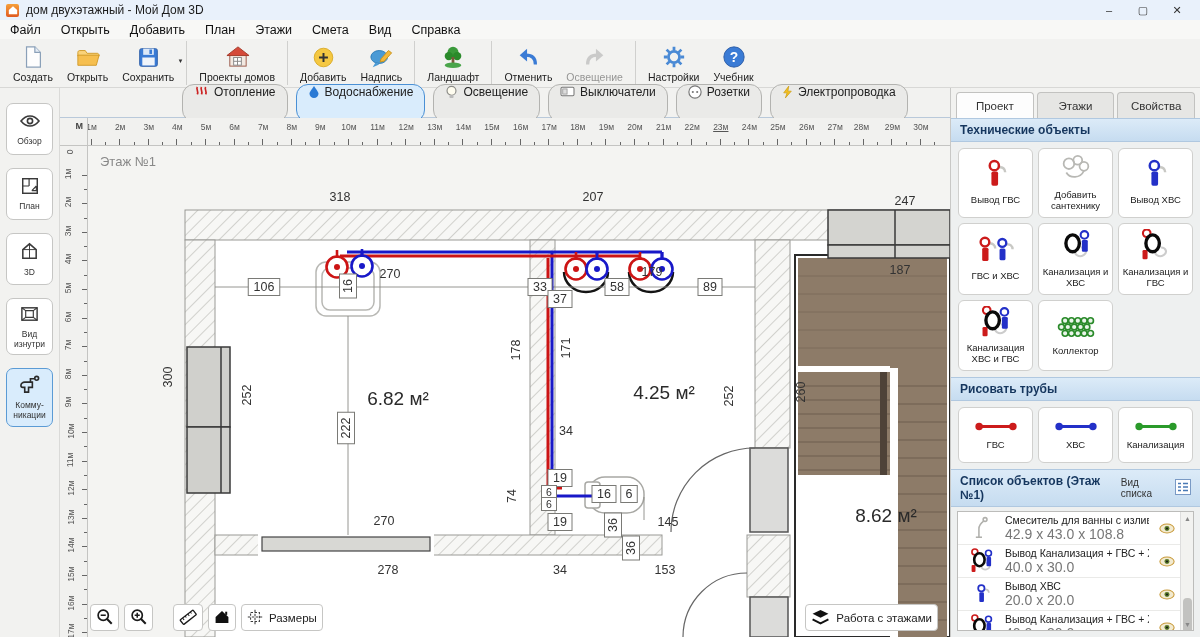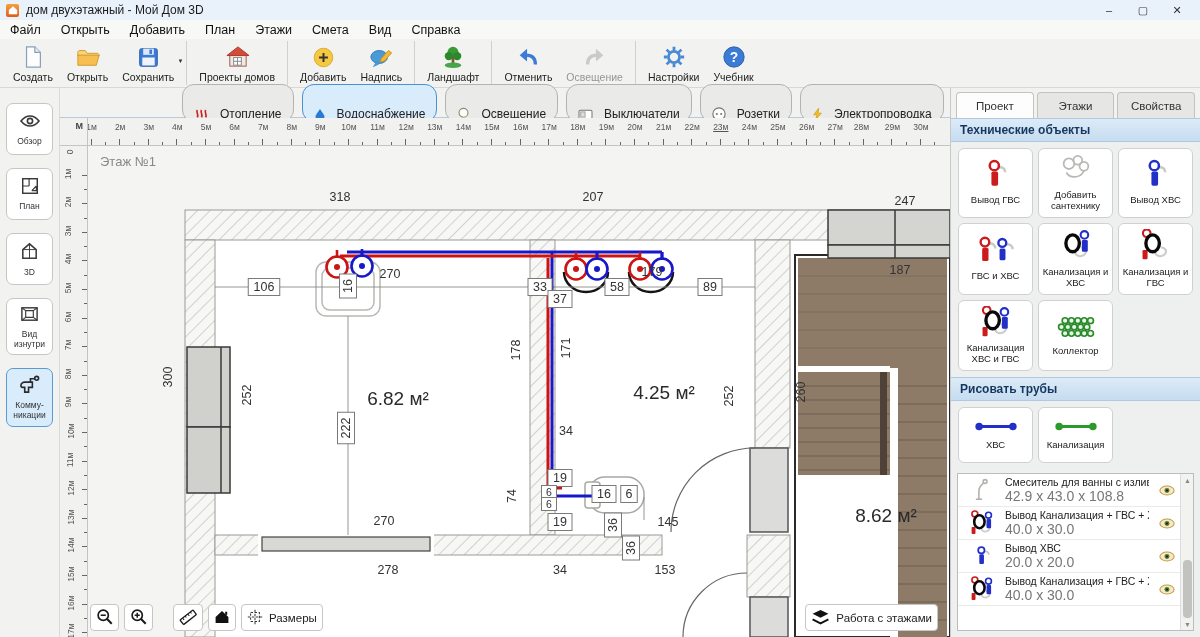--- a/index.html
+++ b/index.html
@@ -22,21 +22,21 @@
 .tb-drop{position:absolute;right:-2px;top:18px;font-size:6px;color:#333}
 .tb-sep{width:1px;height:44px;background:#d0d0ce;margin:0 5px}
 
 .bodyrow{display:flex;height:549px}
 .sidebar{width:60px;background:#f2f2f0;border-right:1px solid #dadad8;display:flex;flex-direction:column;align-items:center;padding-top:15px;gap:13px}
 .side-btn{width:47px;min-height:52px;background:#fff;border:1px solid #c6c6c4;border-radius:7px;display:flex;flex-direction:column;align-items:center;justify-content:center;font-size:8.5px;color:#333;text-align:center;padding:5px 13px;gap:3px;line-height:1.15}
 .side-btn.active{background:#d9ecfc;border-color:#5b9bd5}
 .center{flex:1;display:flex;flex-direction:column;min-width:0}
 
 .modetabs{height:30px;display:flex;align-items:center;gap:8px;padding-left:122px;background:#f2f2f0;border-bottom:1px solid #b9c9da;flex:0 0 30px}
-.pill{display:flex;align-items:flex-end;gap:11px;height:38px;padding:0 11px;background:#eaeae8;border:1px solid #b3b3b0;border-radius:12px;font-size:12px;color:#222;white-space:nowrap}
+.pill{display:flex;align-items:flex-start;gap:5px;height:38px;padding:0 11px;background:#eaeae8;border:1px solid #b3b3b0;border-radius:12px;font-size:12px;color:#222;white-space:nowrap}
 .pill.active{background:#d9ecfc;border:1.5px solid #4a90d5}
 
 .canvas{flex:1;position:relative;background:#f4f4f2;overflow:hidden}
 .h-ruler{position:absolute;left:28px;top:0;right:0;height:28px;background:#f1f1ef;border-bottom:1px solid #c4c4c2;z-index:3}
 .v-ruler{position:absolute;left:0;top:28px;bottom:0;width:28px;background:#f1f1ef;border-right:1px solid #c4c4c2;z-index:3}
 .corner{position:absolute;left:0;top:0;width:28px;height:28px;background:#f1f1ef;z-index:4;border-bottom:1px solid #c4c4c2;border-right:1px solid #c4c4c2}
 .corner span{position:absolute;right:4px;top:3px;font-size:9px;font-weight:bold;color:#444}
 .r-label{position:absolute;font-size:8.5px;color:#555;white-space:nowrap}
 .r-tick{position:absolute;background:#666;width:1px}
 .vt{height:1px;width:5px}
@@ -878,36 +878,54 @@
           <span>Коллектор</span>
         </div>
       </div>
 
     <div class="sec-head">
       <span>Рисовать трубы</span>
     </div>
     <div class="grid3 pipe-row" id="pipe-row">
         <div class="gbtn">
           <span><svg viewBox="0 0 54 16" width="48" height="15">
+              <line x1="8" y1="8" x2="46" y2="8" stroke="#cc1b1b" stroke-width="3.5"></line>
+              <circle cx="8" cy="8" r="4.2" fill="#cc1b1b"></circle>
+              <circle cx="46" cy="8" r="4.2" fill="#cc1b1b"></circle>
+            </svg></span>
+          <span>ГВС</span>
+        </div>
+        <div class="gbtn">
+          <span><svg viewBox="0 0 54 16" width="48" height="15">
               <line x1="8" y1="8" x2="46" y2="8" stroke="#2330c8" stroke-width="3.5"></line>
               <circle cx="8" cy="8" r="4.2" fill="#2330c8"></circle>
               <circle cx="46" cy="8" r="4.2" fill="#2330c8"></circle>
             </svg></span>
           <span>ХВС</span>
         </div>
         <div class="gbtn">
           <span><svg viewBox="0 0 54 16" width="48" height="15">
               <line x1="8" y1="8" x2="46" y2="8" stroke="#2a9a2a" stroke-width="3.5"></line>
               <circle cx="8" cy="8" r="4.2" fill="#2a9a2a"></circle>
               <circle cx="46" cy="8" r="4.2" fill="#2a9a2a"></circle>
             </svg></span>
           <span>Канализация</span>
         </div>
       </div>
 
+    <div class="sec-head">
+      <span>Список объектов (Этаж №1)</span>
+      <span class="right">
+        <span>Вид списка</span>
+        <span><svg viewBox="0 0 16 16" width="16" height="16">
+              <rect x=".5" y=".5" width="15" height="15" fill="#fff" stroke="#7a9ac5"></rect>
+              <path d="M3 4.5h3M3 8h3M3 11.5h3M8 4.5h5M8 8h5M8 11.5h5" stroke="#4a7ab5" stroke-width="1.3"></path>
+            </svg></span>
+      </span>
+    </div>
     <div class="obj-list">
       <div class="obj-rows" id="object-list">
           <div class="obj-row">
             <span class="obj-icon">
               <svg viewBox="0 0 26 32" width="20" height="26">
                 <g fill="none" stroke="#b0b0ac" stroke-width="2">
                   <circle cx="17" cy="5" r="2.5"></circle>
                   <path d="M15 7c-4 3-6 6-6 10v11"></path>
                   <path d="M5 28h8"></path>
                 </g>

